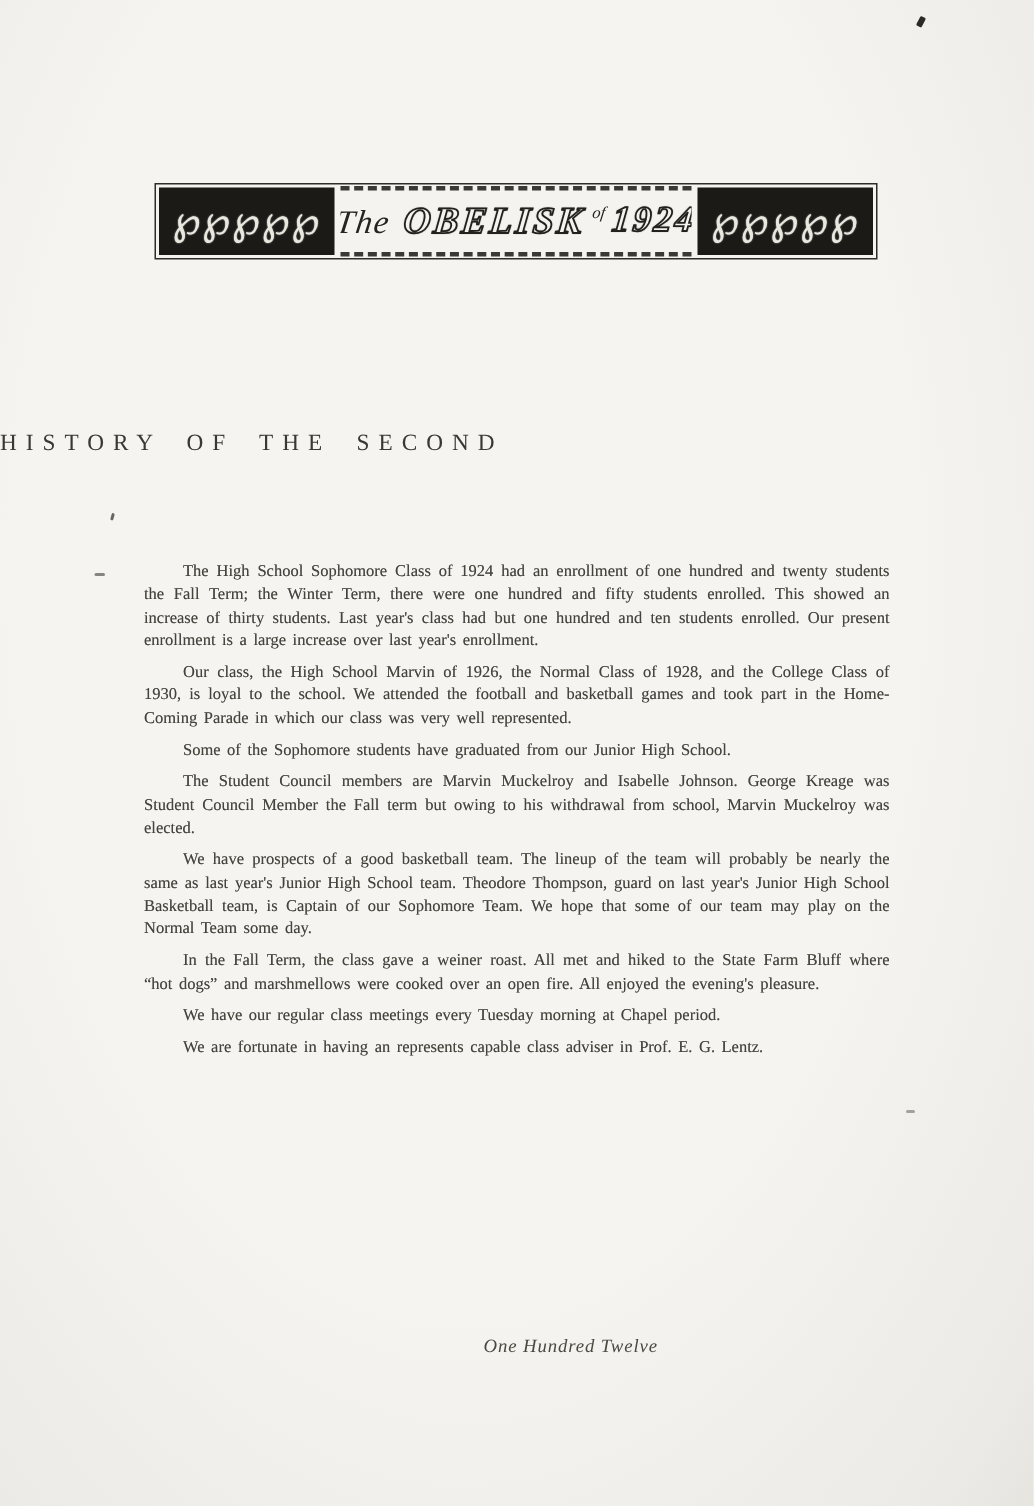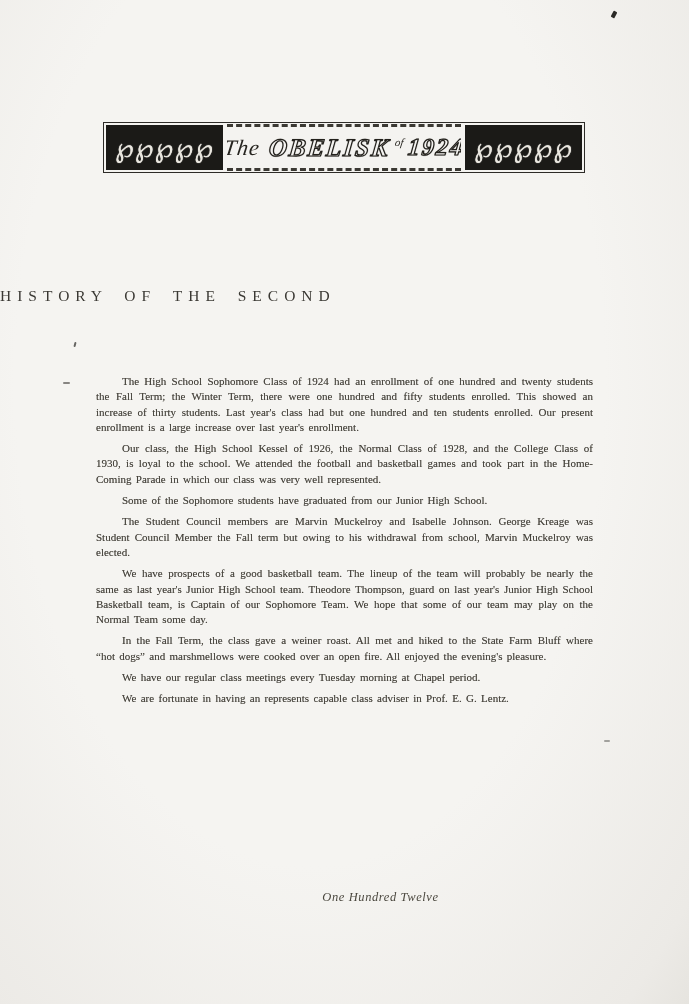--- a/index.html
+++ b/index.html
@@ -85,21 +85,21 @@
     </div>
     <div class="ornament">℘℘℘℘℘</div>
   </div>
 
   <div class="heading">
     <div>HISTORY OF THE SECOND</div>
   </div>
 
   <div class="bodytext">
     <p>The High School Sophomore Class of 1924 had an enrollment of one hundred and twenty students the Fall Term; the Winter Term, there were one hundred and fifty students enrolled.  This showed an increase of thirty students.  Last year's class had but one hundred and ten students enrolled.  Our present enrollment is a large increase over last year's enrollment.</p>
-    <p>Our class, the High School Kessel of 1926, the Normal Class of 1928, and the College Class of 1930, is loyal to the school.  We attended the football and basketball games and took part in the Home-Coming Parade in which our class was very well represented.</p>
+    <p>Our class, the High School Marvin of 1926, the Normal Class of 1928, and the College Class of 1930, is loyal to the school.  We attended the football and basketball games and took part in the Home-Coming Parade in which our class was very well represented.</p>
     <p>Some of the Sophomore students have graduated from our Junior High School.</p>
     <p>The Student Council members are Marvin Muckelroy and Isabelle Johnson.  George Kreage was Student Council Member the Fall term but owing to his withdrawal from school, Marvin Muckelroy was elected.</p>
     <p>We have prospects of a good basketball team.  The lineup of the team will probably be nearly the same as last year's Junior High School team.  Theodore Thompson, guard on last year's Junior High School Basketball team, is Captain of our Sophomore Team.  We hope that some of our team may play on the Normal Team some day.</p>
     <p>In the Fall Term, the class gave a weiner roast.  All met and hiked to the State Farm Bluff where “hot dogs” and marshmellows were cooked over an open fire.  All enjoyed the evening's pleasure.</p>
     <p>We have our regular class meetings every Tuesday morning at Chapel period.</p>
     <p>We are fortunate in having an represents capable class adviser in Prof. E. G. Lentz.</p>
   </div>
 
   <div class="footer">One Hundred Twelve</div>
 

